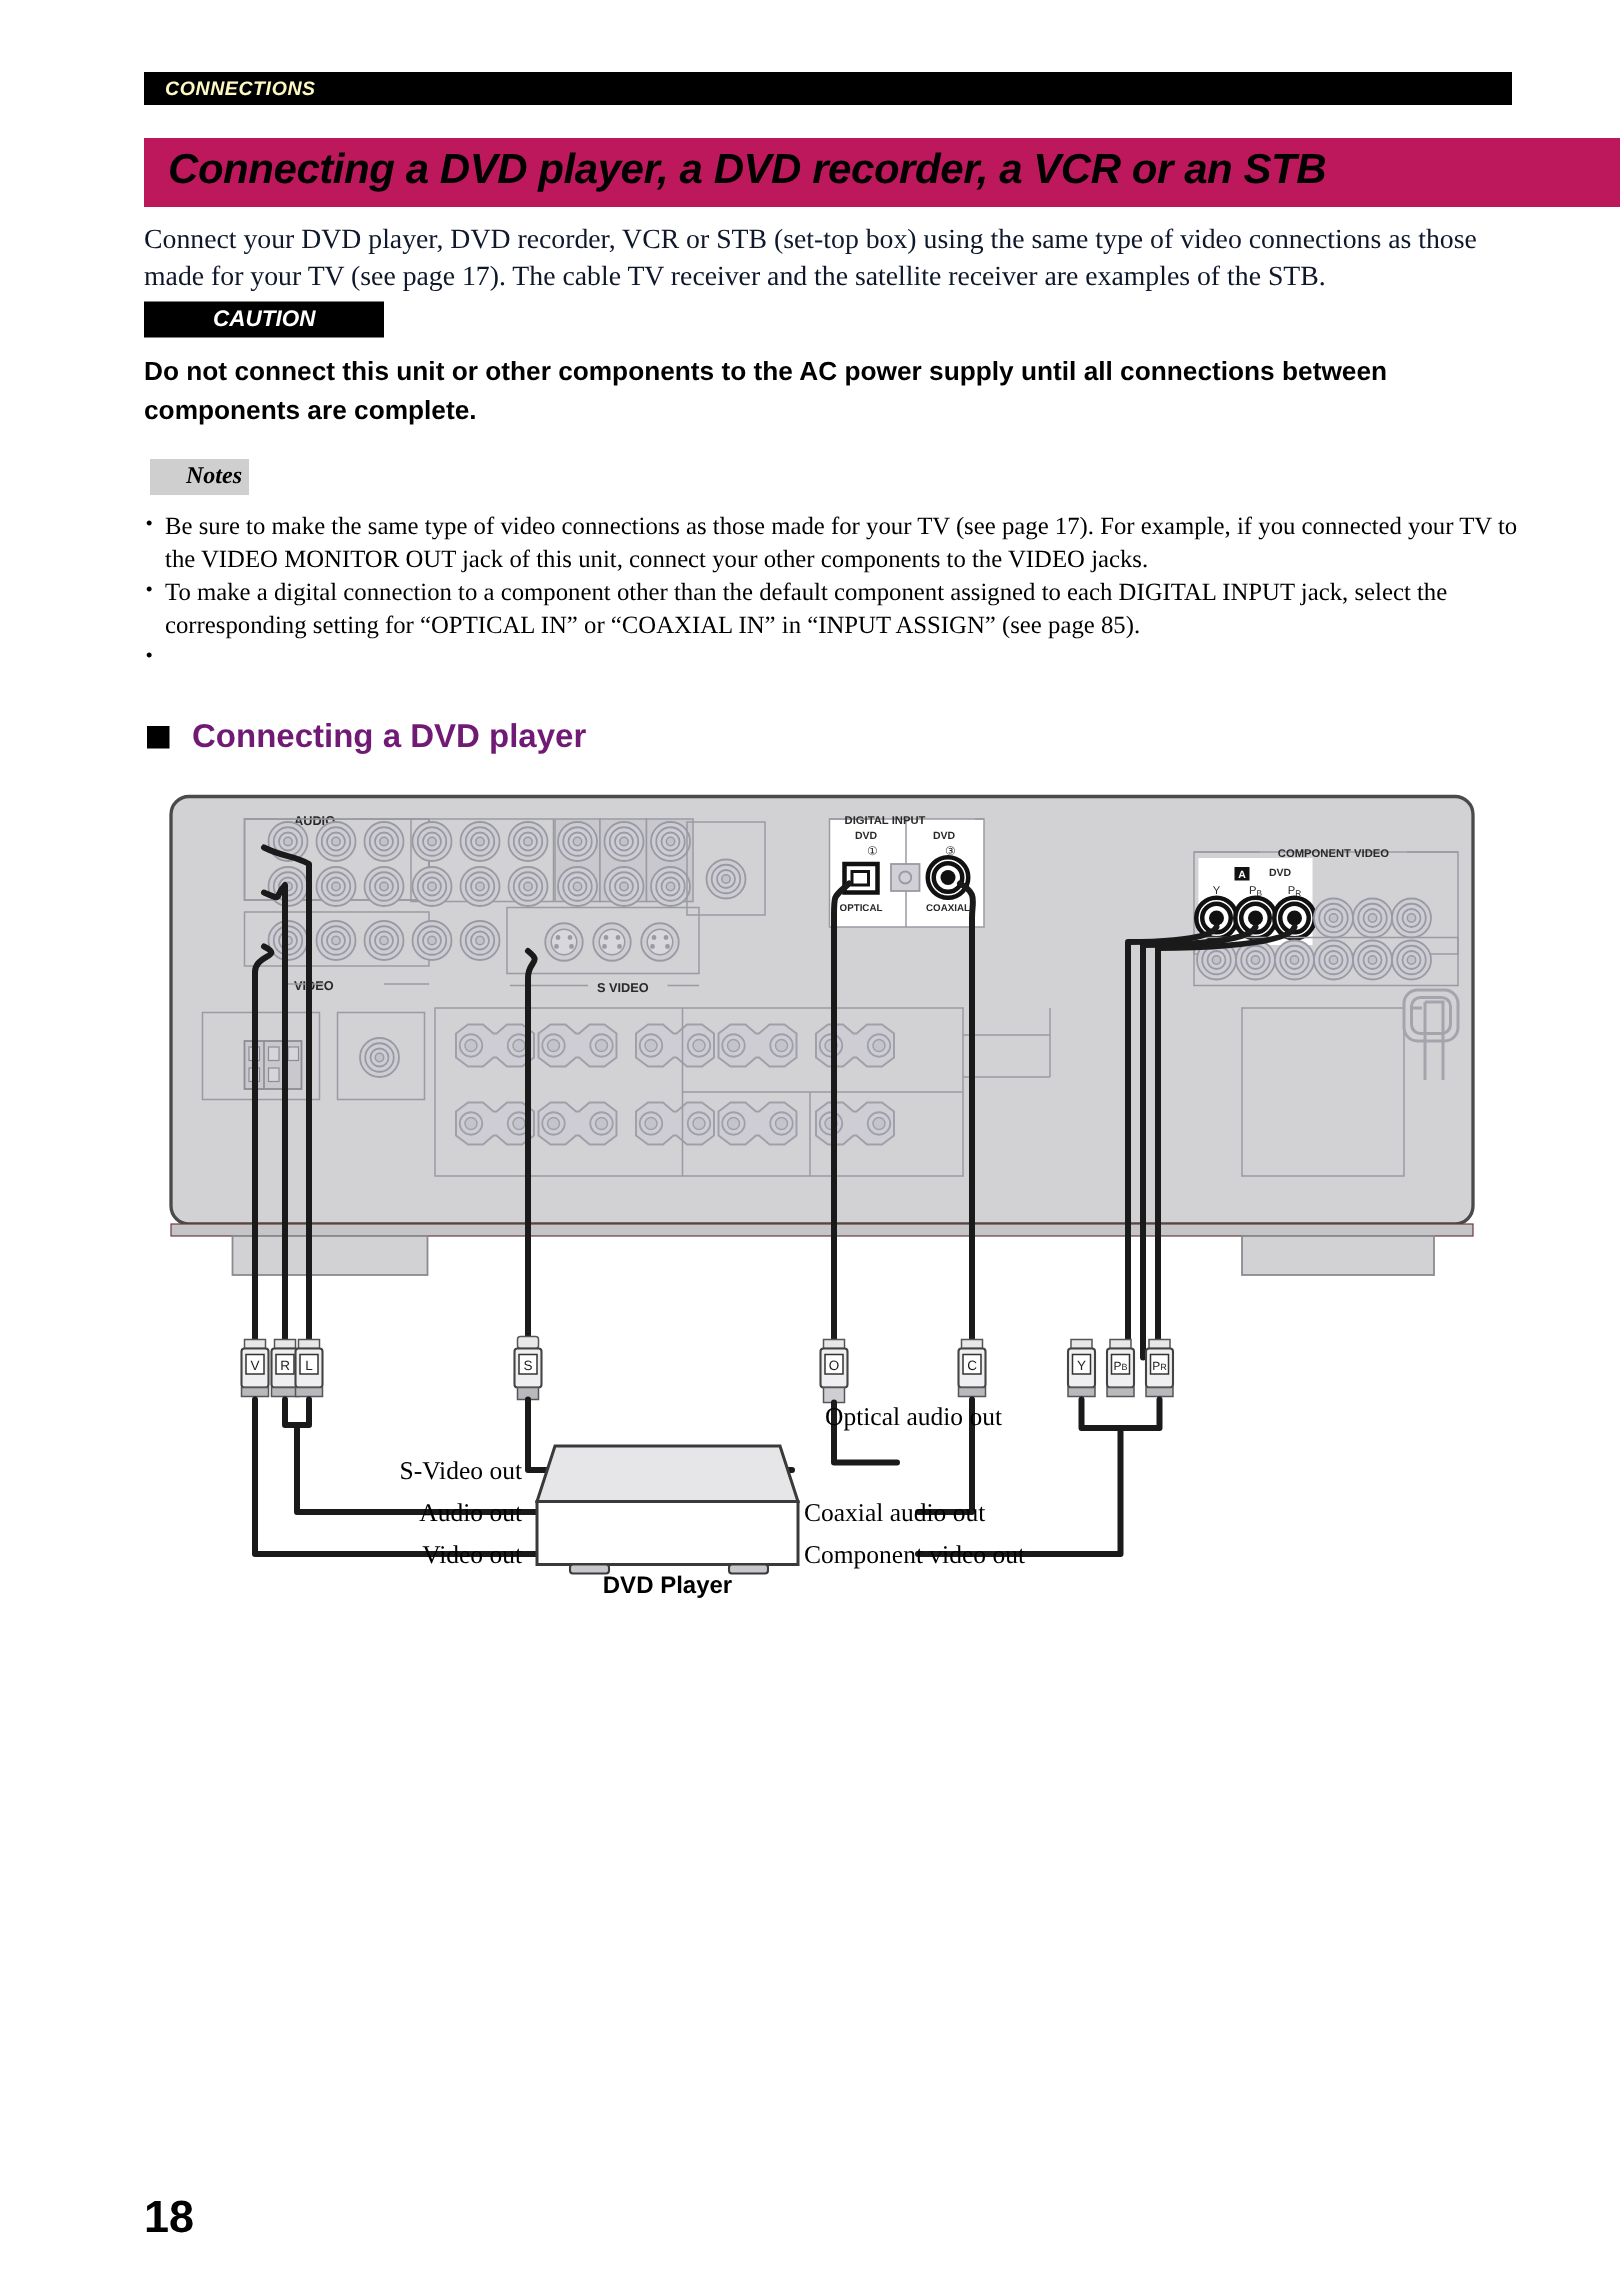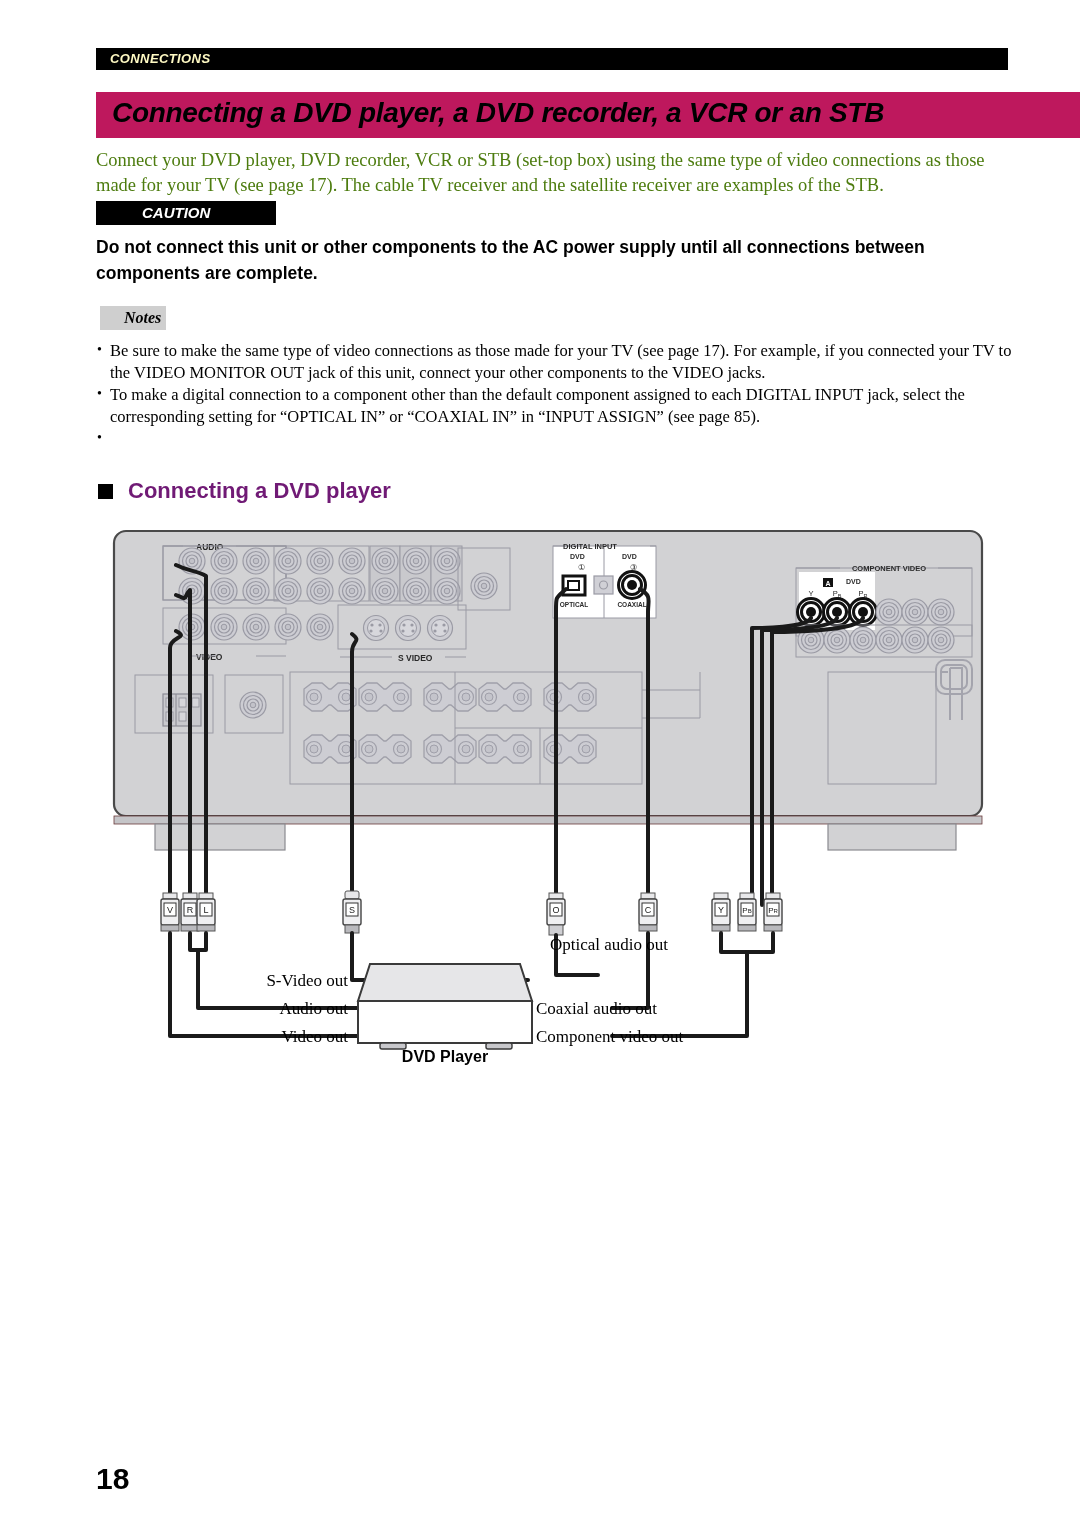--- a/index.html
+++ b/index.html
@@ -59,32 +59,31 @@
   }
 
   
   .intro {
     position: absolute;
     left: 96px;
     top: 148px;
     width: 916px;
     font-size: 18.5px;
     line-height: 25px;
-    color: #4d7c0f;
+    color: #0f172a;
   }
 
   
   .caution-box {
     position: absolute;
     left: 96px;
     top: 201px;
     width: 160px;
     height: 24px;
     background: #000000;
-    padding-left: 20px;
   }
   .caution-label {
     position: absolute;
     left: 46px;
     top: 3px;
     color: #ffffff;
     font-family: "Liberation Sans", sans-serif;
     font-style: italic;
     font-weight: bold;
     font-size: 15px;

